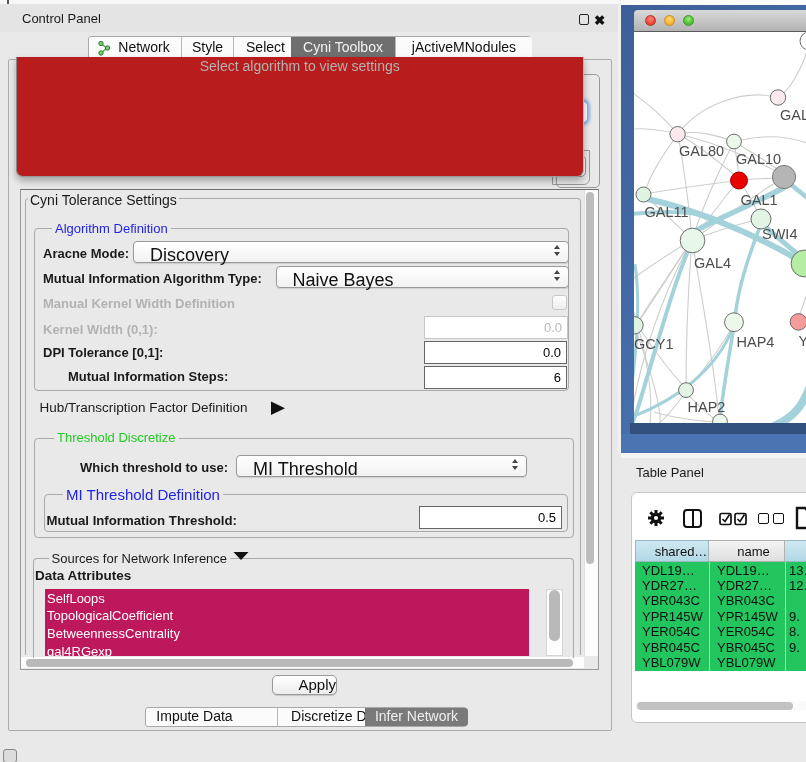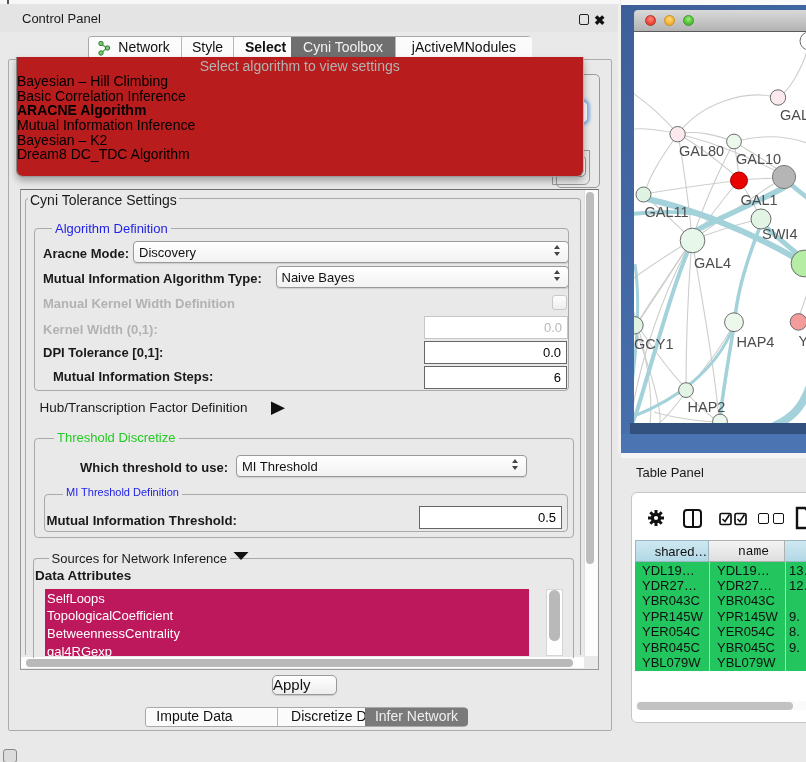--- a/index.html
+++ b/index.html
@@ -5,21 +5,21 @@
   * { margin:0; padding:0; box-sizing:border-box; }
   html,body { width:806px; height:762px; overflow:hidden; }
   body { background:#e9e9e9; font-family:"Liberation Sans", sans-serif; position:relative; }
   .abs { position:absolute; }
   .b { font-weight:bold; }
   .lbl { font-size:13px; font-weight:bold; color:#1a1a1a; white-space:nowrap; }
   .dis { color:#b2b2b2 !important; }
   .group { position:absolute; border:1px solid #a9a9a9; border-radius:4px; }
   .gtitle { position:absolute; font-size:12.5px; background:#e9e9e9; padding:0 3px; white-space:nowrap; }
   .combo { position:absolute; background:linear-gradient(#ffffff,#f2f2f2); border:1px solid #9a9a9a; border-radius:4px; box-shadow:0 1px 1px rgba(0,0,0,0.12); }
-  .combo .ctext { position:absolute; left:5px; top:3px; font-size:13px; color:#111; }
+  .combo .ctext { position:absolute; left:16px; top:3px; font-size:18px; color:#111; }
   .arrows { position:absolute; right:7px; top:3px; width:7px; }
   .tri-u { width:0;height:0;border-left:3.5px solid transparent;border-right:3.5px solid transparent;border-bottom:4.5px solid #444; margin-bottom:2.5px;}
   .tri-d { width:0;height:0;border-left:3.5px solid transparent;border-right:3.5px solid transparent;border-top:4.5px solid #444;}
   .tfield { position:absolute; background:#fff; text-align:right; font-size:13px; padding-right:5px; }
   .tab { position:absolute; top:0; height:100%; background:#fbfbfb; border-top:1px solid #a8a8a8; font-size:14px; color:#111; text-align:center; line-height:20px; white-space:nowrap; }
 </style>
 </head>
 <body>
 
 <div class="abs" style="left:0;top:0;width:620px;height:762px;background:#e9e9e9;"></div>
@@ -36,21 +36,21 @@
     <svg class="abs" style="left:9px;top:4px;" width="13" height="15" viewBox="0 0 13 15">
       <line x1="3" y1="3" x2="9" y2="7" stroke="#3aa03a" stroke-width="1.2"></line>
       <line x1="3" y1="12" x2="9" y2="7" stroke="#3aa03a" stroke-width="1.2"></line>
       <circle cx="3" cy="2.5" r="2.2" fill="#7ec87e" stroke="#2e7d2e"></circle>
       <circle cx="3" cy="12" r="2.2" fill="#7ec87e" stroke="#2e7d2e"></circle>
       <circle cx="9.5" cy="7" r="2.2" fill="#7ec87e" stroke="#2e7d2e"></circle>
     </svg>
     <span style="margin-left:18px;">Network</span>
   </div>
   <div class="tab" style="left:92px;width:52px;border-left:1px solid #b8b8b8;border-top:none;">Style</div>
-  <div class="tab" style="left:144px;width:64px;border-left:1px solid #b8b8b8;border-top:none;font-weight:bold;">Select</div>
+  <div class="tab" style="left:144px;width:64px;border-left:1px solid #b8b8b8;border-top:none;">Select</div>
   <div class="tab" style="left:202px;width:104px;background:#6f6f6f;color:#f2f2f2;border-top:none;">Cyni Toolbox</div>
   <div class="tab" style="left:306px;width:137px;border-left:1px solid #b8b8b8;border-top:none;border-radius:0 3px 0 0;">jActiveMNodules</div>
 </div>
 
 <div class="abs" style="left:8px;top:59px;width:604px;height:672px;border:1px solid #acacac;border-radius:2px;background:#e9e9e9;"></div>
 
 <div class="abs" style="left:556px;top:74px;width:44px;height:114px;border:1px solid #9a9a9a;border-radius:5px;"></div>
 <div class="abs" style="left:545px;top:101px;width:43px;height:22px;border:1px solid #8ab6e8;border-radius:5px;background:#fff;box-shadow:0 0 3px 1.5px rgba(90,150,230,0.6);"></div>
 <div class="abs" style="left:552px;top:150px;width:38px;height:34.5px;border:1px solid #9a9a9a;border-radius:0 0 6px 0;"></div>
 <div class="abs" style="left:540px;top:155px;width:46px;height:22px;border:1px solid #999;border-radius:5px;background:#fff;"></div>
@@ -89,78 +89,70 @@
 
 <div class="lbl dis" style="position:absolute;left:43px;top:296px;">Manual Kernel Width Definition</div>
 <div class="abs" style="left:552px;top:295px;width:15px;height:15px;border:1px solid #c9c9c9;border-radius:3px;background:linear-gradient(#fdfdfd,#eee);"></div>
 
 <div class="lbl dis" style="position:absolute;left:43px;top:322px;">Kernel Width (0,1):</div>
 <div class="tfield" style="left:424px;top:316px;width:144px;height:23px;border:1px solid #c6c6c6;color:#b8b8b8;line-height:22px;">0.0</div>
 
 <div class="lbl" style="position:absolute;left:43px;top:345px;">DPI Tolerance [0,1]:</div>
 <div class="tfield" style="left:424px;top:341px;width:143px;height:23px;border:1.5px solid #666;color:#000;line-height:21px;">0.0</div>
 
-<div class="lbl" style="position:absolute;left:28px;top:369px;padding-left:25px;">Mutual Information Steps:</div>
+<div class="lbl" style="position:absolute;left:43px;top:369px;padding-left:25px;">Mutual Information Steps:</div>
 <div class="tfield" style="left:424px;top:366px;width:143px;height:23px;border:1.5px solid #666;color:#000;line-height:21px;">6</div>
 
 <div class="abs" style="left:39.5px;top:400px;font-size:13.5px;color:#1a1a1a;">Hub/Transcription Factor Definition</div>
 <svg class="abs" style="left:270px;top:400.5px;" width="16" height="15">
     <path d="M1,0.5 L15,7.3 L1,14 Z" fill="#111"></path>
   </svg>
 
 <div class="group" style="left:33.5px;top:438px;width:540.5px;height:100px;"></div>
 <div class="gtitle" style="left:54px;top:430px;color:#22cc22;font-size:13px;">Threshold Discretize</div>
 
 <div class="lbl" style="position:absolute;left:80px;top:460px;font-size:13px;">Which threshold to use:</div>
 <div class="combo" style="left:236px;top:455px;width:291px;height:22px;">
   <div class="ctext">MI Threshold</div>
   <div class="arrows">
       <div class="tri-u"></div>
       <div class="tri-d"></div>
     </div>
 </div>
 
 <div class="group" style="left:44px;top:494px;width:524px;height:38px;"></div>
-<div class="gtitle" style="left:63px;top:486px;color:#2222e6;font-size:11px;">MI Threshold Definition</div>
+<div class="gtitle" style="left:63px;top:486px;color:#2222e6;font-size:15px;">MI Threshold Definition</div>
 <div class="lbl" style="position:absolute;left:46.5px;top:513px;font-size:13.2px;">Mutual Information Threshold:</div>
 <div class="tfield" style="left:419px;top:506px;width:143px;height:23px;border:1.5px solid #666;color:#000;line-height:22px;">0.5</div>
 
 <div class="group" style="left:32.5px;top:558px;width:541.5px;height:100px;border-bottom:none;border-radius:4px 4px 0 0;"></div>
 <div class="gtitle" style="left:48.5px;top:551px;color:#1a1a1a;font-size:13px;">Sources for Network Inference</div>
 <svg class="abs" style="left:233px;top:551px;" width="16" height="10">
     <path d="M0.5,1 L15.5,1 L8,9 Z" fill="#111"></path>
   </svg>
 <div class="lbl" style="position:absolute;left:35px;top:568px;font-size:13.5px;">Data Attributes</div>
 
 <div class="abs" style="left:45px;top:589px;width:484px;height:66.5px;background:#be185d;overflow:hidden;">
   <div style="color:#fff;font-size:13px;padding-left:2px;line-height:17.8px;padding-top:0.5px;">SelfLoops<br>TopologicalCoefficient<br>BetweennessCentrality<br>gal4RGexp</div>
 </div>
 <div class="abs" style="left:546px;top:589px;width:17px;height:66.5px;background:#fdfdfd;border:1px solid #d5d5d5;"></div>
 <div class="abs" style="left:549px;top:590px;width:11px;height:51px;background:#b9b9b9;border-radius:5.5px;"></div>
 
-<div class="abs" style="left:272px;top:675px;width:65px;height:20px;background:linear-gradient(#ffffff,#ededed);border:1px solid #999;border-radius:5px;font-size:15px;color:#111;text-align:left;line-height:18px;box-shadow:0 1px 1px rgba(0,0,0,0.15);">Apply</div>
+<div class="abs" style="left:272px;top:675px;width:65px;height:20px;background:linear-gradient(#ffffff,#ededed);border:1px solid #999;border-radius:5px;font-size:15px;color:#111;text-align:right;line-height:18px;box-shadow:0 1px 1px rgba(0,0,0,0.15);">Apply</div>
 
 <div class="abs" style="left:145px;top:707px;width:322px;height:20px;background:#fbfbfb;border:1px solid #a8a8a8;border-radius:3px;">
   <div class="tab" style="left:0;width:97px;border-top:none;line-height:17px;border-radius:3px 0 0 3px;">Impute Data</div>
   <div class="tab" style="left:97px;width:122px;border-top:none;border-left:1px solid #b8b8b8;line-height:17px;margin-left:34px;">Discretize Data</div>
   <div class="tab" style="left:219px;width:103px;border-top:none;background:#7a7a7a;color:#f0f0f0;line-height:17px;border-radius:0 3px 3px 0;">Infer Network</div>
 </div>
 
 <div class="abs" style="left:3px;top:749px;width:14px;height:14px;border:1.5px solid #888;border-radius:3px;background:#dcdcdc;"></div>
 
 <div class="abs" style="left:15.5px;top:57px;width:568.5px;height:119.5px;background:#b91c1c;border-left:1px solid #888;border-right:1px solid #b5b5b5;border-bottom:1px solid #9a9a9a;border-radius:0 0 7px 7px;box-shadow:0 4px 7px rgba(0,0,0,0.3);">
   <div style="text-align:center;font-size:14px;color:#b2b2b2;padding-top:1px;">Select algorithm to view settings</div>
-  <div style="font-size:14px;color:#000;line-height:14.65px;padding-top:0px;padding-left:0.5px;">
-    <div>Bayesian – Hill Climbing</div>
-    <div>Basic Correlation Inference</div>
-    <div class="b">ARACNE Algorithm</div>
-    <div>Mutual Information Inference</div>
-    <div>Bayesian – K2</div>
-    <div>Dream8 DC_TDC Algorithm</div>
-  </div>
 </div>
 
 <div class="abs" style="left:621px;top:0;width:185px;height:5px;background:#fafafa;"></div>
 <div class="abs" style="left:618px;top:5px;width:3px;height:448px;background:#f0f0f0;"></div>
 <div class="abs" style="left:621px;top:5px;width:185px;height:448px;background:linear-gradient(135deg,#3d5f99,#4a76b4);"></div>
 <div class="abs" style="left:630px;top:423px;width:176px;height:11px;background:#33517f;"></div>
 <div class="abs" style="left:621px;top:434px;width:185px;height:19px;background:#4a74b2;"></div>
 
 <div class="abs" style="left:634px;top:10px;width:172px;height:21.5px;background:linear-gradient(#d9d9d9,#b3b3b3);border-bottom:1px solid #5a5a5a;border-radius:4px 0 0 0;"></div>
 <div class="abs" style="left:645px;top:15px;width:11px;height:11px;border-radius:50%;background:radial-gradient(circle at 50% 35%, #ff8a80 0%, #ee4b3e 55%, #d63327 100%);border:0.5px solid #b5362a;"></div>
@@ -279,21 +271,21 @@
   <path d="M18.5,7 L21,9.5 L25.5,2.5" fill="none" stroke="#111" stroke-width="1.6"></path>
 </svg>
 <div class="abs" style="left:758px;top:513px;width:11px;height:11px;border:1.6px solid #111;border-radius:2px;"></div>
 <div class="abs" style="left:773px;top:513px;width:11px;height:11px;border:1.6px solid #111;border-radius:2px;"></div>
 <svg class="abs" style="left:795px;top:506px;" width="11" height="24" viewBox="0 0 11 24">
   <path d="M2,2 L10,2 L16,8 L16,22 L2,22 Z" fill="#fff" stroke="#111" stroke-width="2.4"></path>
 </svg>
 
 <div class="abs" style="left:635px;top:540px;width:171px;height:28px;">
   <div class="abs" style="left:0;top:0;width:74px;height:22px;background:linear-gradient(#cfe8f1,#b2d8e6);border:1px solid #9ab7c2;font-size:13px;text-align:center;line-height:21px;color:#111;text-indent:18px;">shared…</div>
-  <div class="abs" style="left:74px;top:0;width:76px;height:22px;background:linear-gradient(#f4f4f4,#dedede);border:1px solid #b0b0b0;border-left:none;font-size:13px;text-align:center;line-height:21px;color:#111;text-indent:14px;font-family:Liberation Mono, monospace;">name</div>
+  <div class="abs" style="left:74px;top:0;width:76px;height:22px;background:linear-gradient(#f4f4f4,#dedede);border:1px solid #b0b0b0;border-left:none;font-size:13px;text-align:center;line-height:21px;color:#111;text-indent:14px;">name</div>
   <div class="abs" style="left:150px;top:0;width:26px;height:22px;background:linear-gradient(#cfe8f1,#b2d8e6);border:1px solid #9ab7c2;border-left:none;"></div>
 </div>
 <div class="abs" style="left:635px;top:562px;width:171px;height:109px;background:#22c55e;overflow:hidden;font-size:13px;color:#111;">
   <div class="abs" style="left:74px;top:0;width:1px;height:139px;background:#ccc;"></div>
   <div class="abs" style="left:150px;top:0;width:1px;height:139px;background:#ccc;"></div>
   <div class="abs" style="left:7px;top:0.5px;line-height:15.43px;">YDL19…<br>YDR27…<br>YBR043C<br>YPR145W<br>YER054C<br>YBR045C<br>YBL079W<br>YLR345W<br>YIL052C</div>
   <div class="abs" style="left:82px;top:0.5px;line-height:15.43px;">YDL19…<br>YDR27…<br>YBR043C<br>YPR145W<br>YER054C<br>YBR045C<br>YBL079W<br>YLR345W<br>YIL052C</div>
   <div class="abs" style="left:154px;top:0.5px;line-height:15.43px;">13…<br>12…<br>&nbsp;<br>9.<br>8.<br>9.<br>&nbsp;<br>9.<br>9</div>
 </div>
 <div class="abs" style="left:636px;top:701px;width:170px;height:9px;background:#fafafa;"></div>

